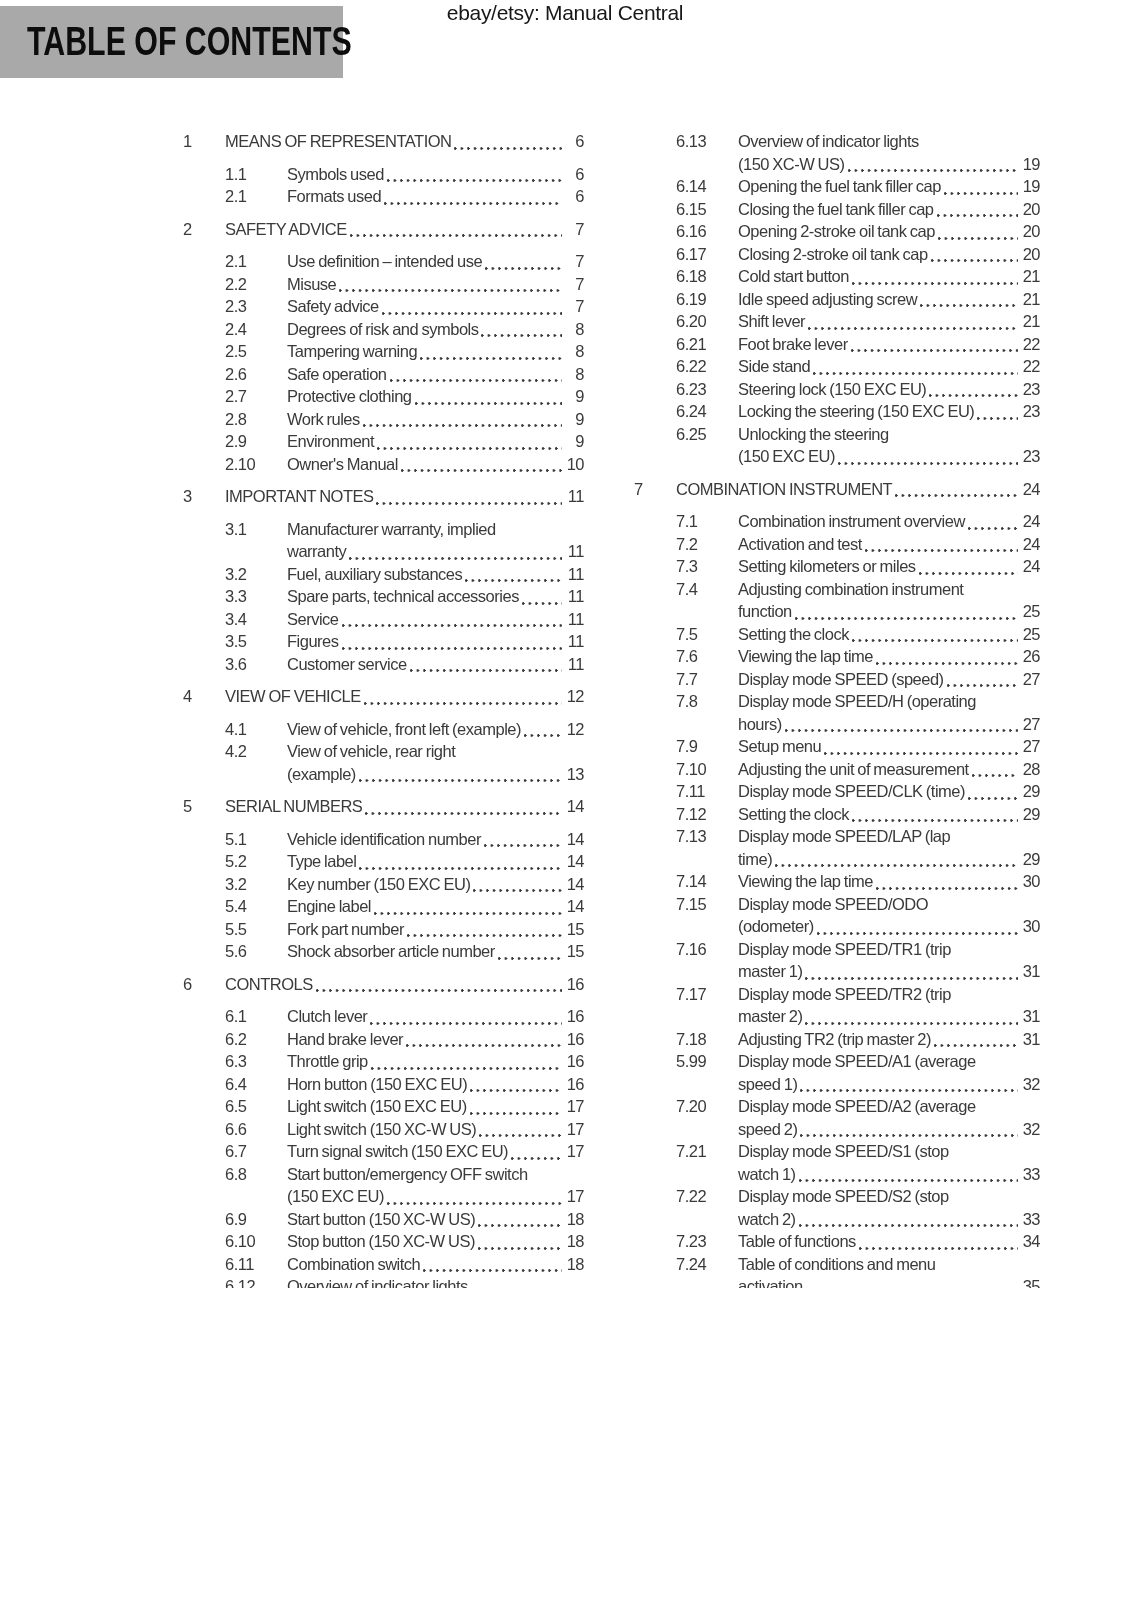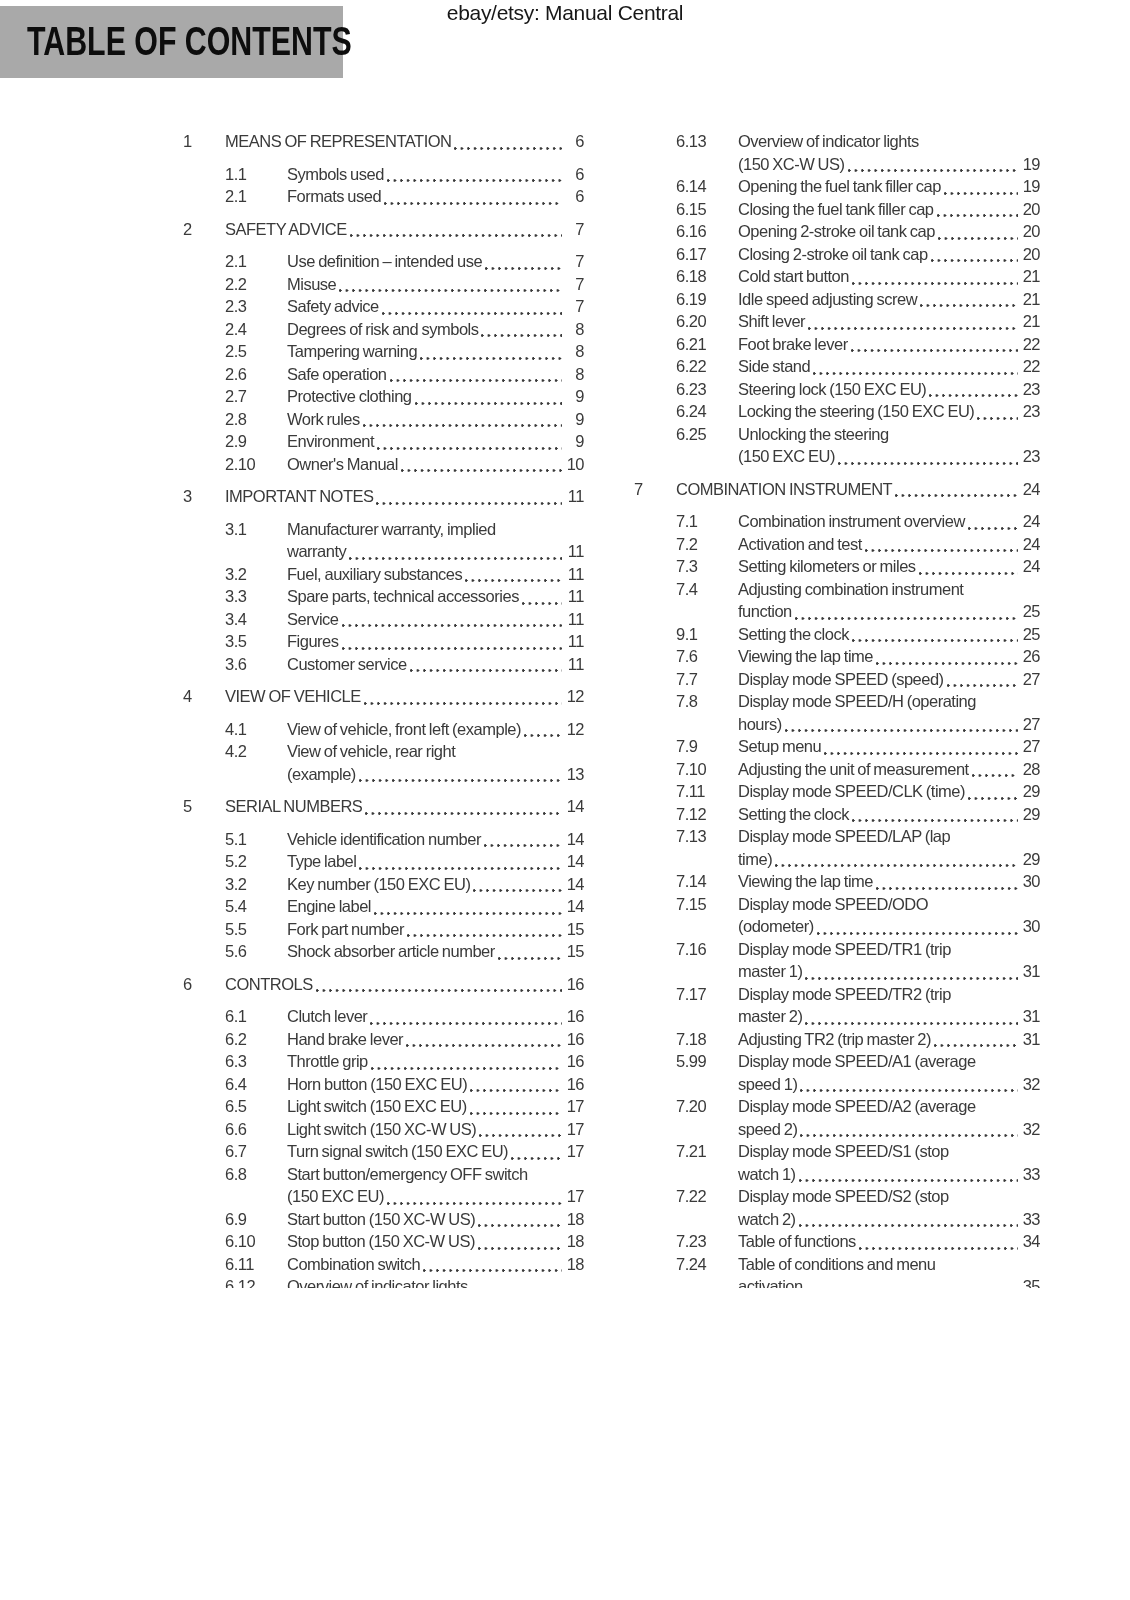--- a/index.html
+++ b/index.html
@@ -737,21 +737,21 @@
             <span class="t">Adjusting combination instrument</span>
           </span>
           <span class="tline">
             <span class="t">function</span>
             <span class="dots"></span>
             <span class="pg">25</span>
           </span>
         </span>
       </div>
       <div class="row section">
-        <span class="snum">9.1</span>
+        <span class="snum">7.5</span>
         <span class="body">
           <span class="tline">
             <span class="t">Setting the clock</span>
             <span class="dots"></span>
             <span class="pg">25</span>
           </span>
         </span>
       </div>
       <div class="row section">
         <span class="snum">7.6</span>

